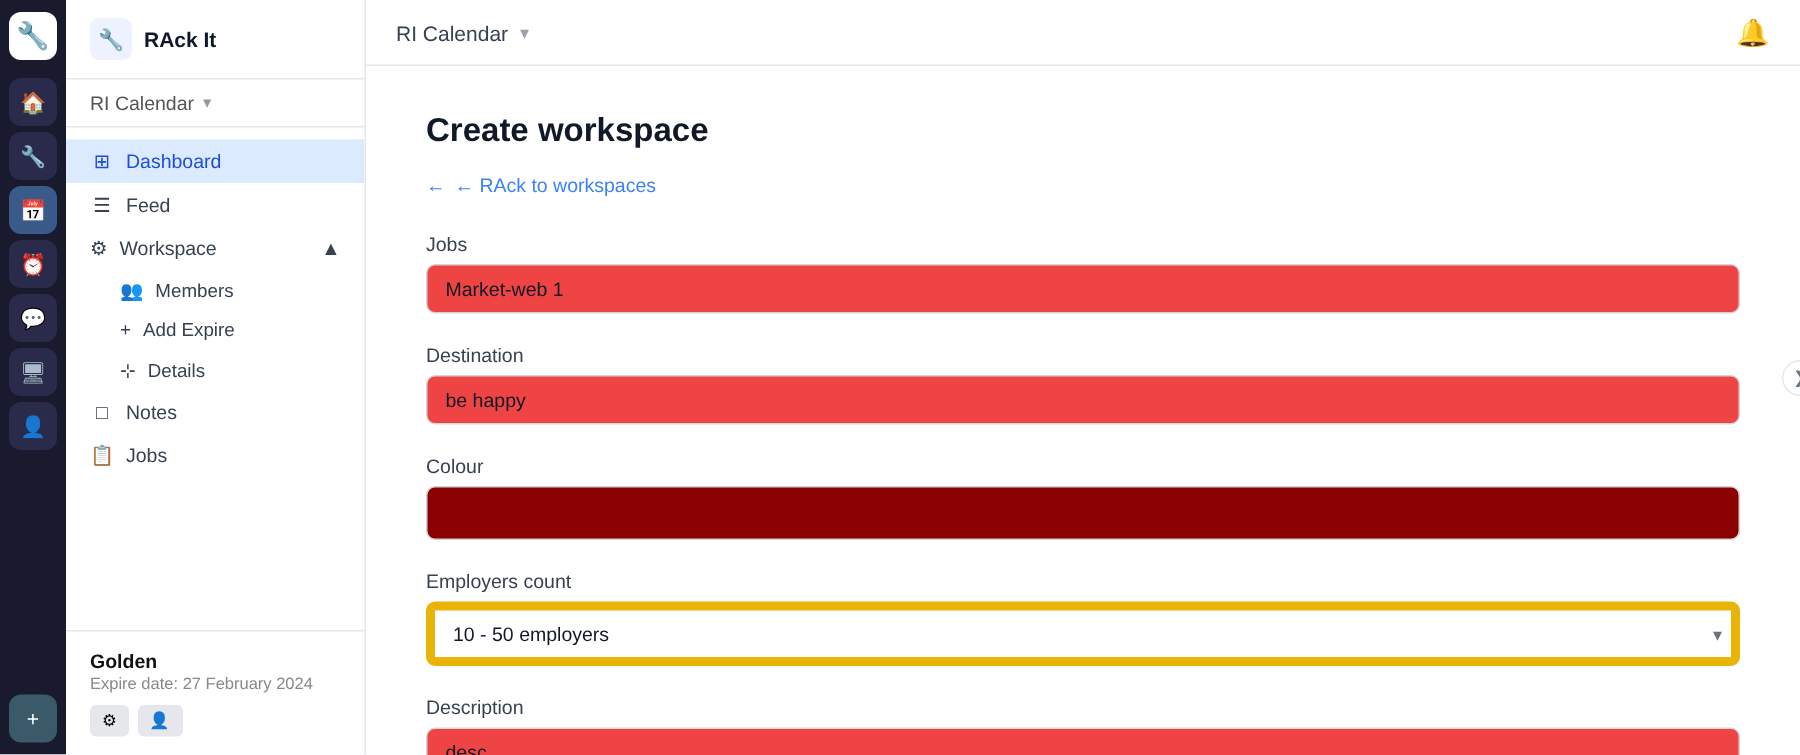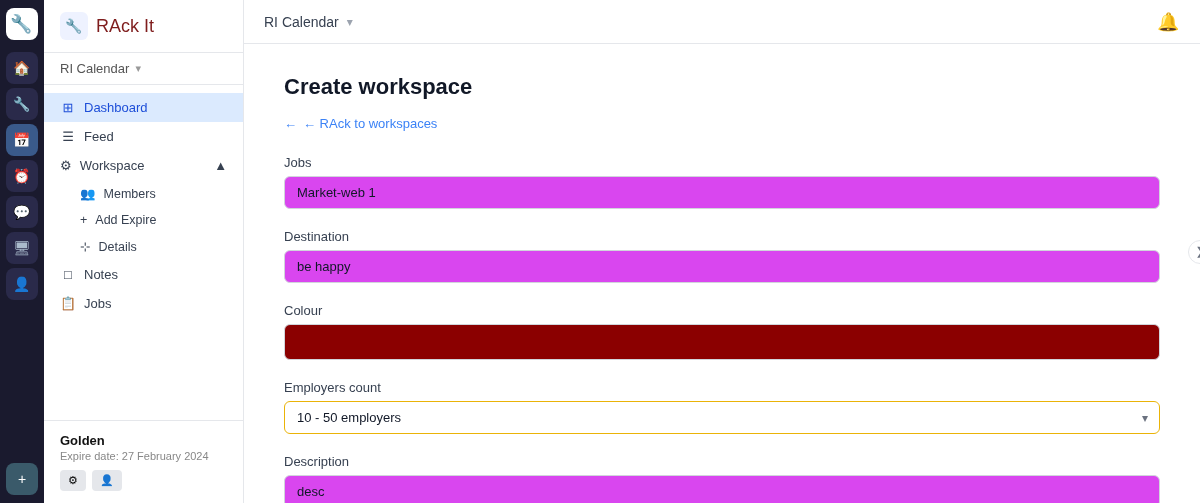--- a/index.html
+++ b/index.html
@@ -59,23 +59,23 @@
       flex-shrink: 0;
     }
     .nav-header {
       padding: 12px 16px;
       border-bottom: 1px solid #e5e7eb;
       display: flex;
       align-items: center;
       gap: 8px;
     }
     .nav-logo-text {
-      font-size: 18px;
-      font-weight: 400;
-      color: #7f1d1d;
+      font-size: 14px;
+      font-weight: 700;
+      color: #0f172a;
     }
     .nav-logo-icon {
       width: 28px;
       height: 28px;
       background: #eef2ff;
       border-radius: 6px;
       display: flex;
       align-items: center;
       justify-content: center;
       font-size: 14px;
@@ -201,38 +201,38 @@
       display: block;
     }
     .form-input {
       width: 100%;
       border: 1px solid #d1d5db;
       border-radius: 6px;
       padding: 8px 12px;
       font-size: 13px;
       color: #111827;
       outline: none;
-      background: #d946ef;
+      background: #ef4444;
     }
 
     .colour-swatch {
       width: 100%;
       height: 36px;
       border-radius: 6px;
       background: #8b0000;
       border: 1px solid #d1d5db;
       cursor: pointer;
     }
 
     .form-select-wrapper {
       position: relative;
     }
     .form-select {
       width: 100%;
-      border: 1px solid #eab308;
+      border: 6px solid #eab308;
       border-radius: 6px;
       padding: 8px 36px 8px 12px;
       font-size: 13px;
       color: #111827;
       background: #fff;
       appearance: none;
       cursor: pointer;
       outline: none;
     }
     .form-select-chevron {

